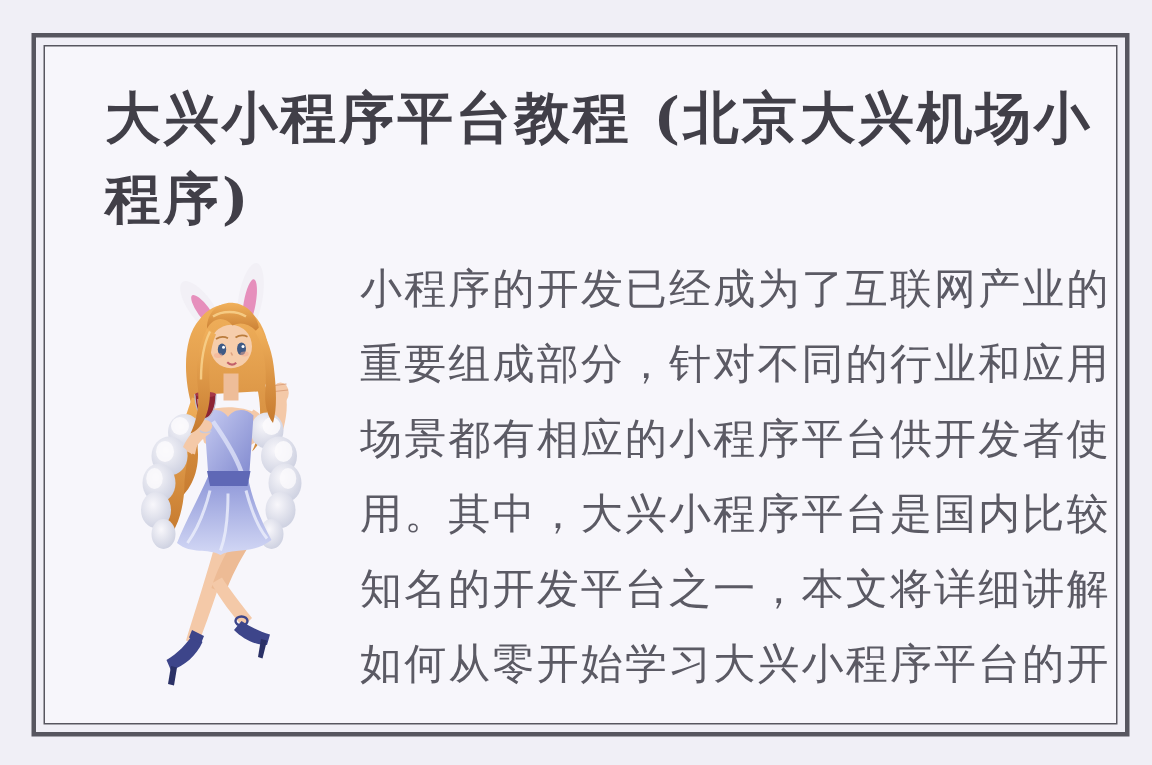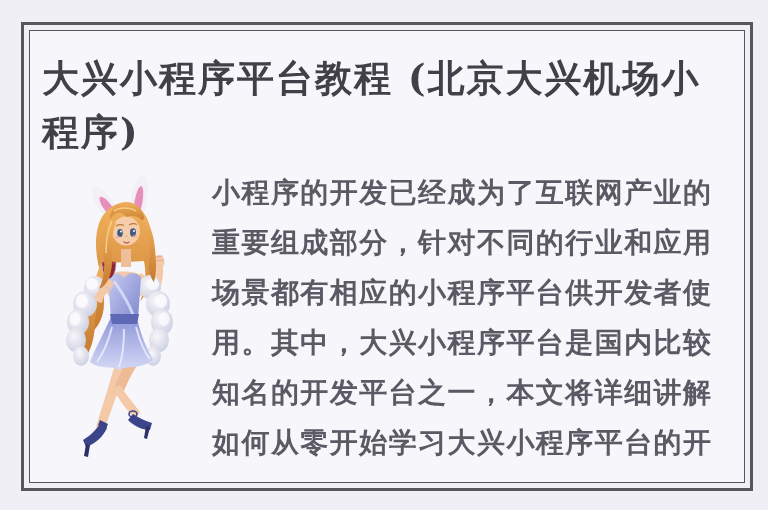--- a/index.html
+++ b/index.html
@@ -14,37 +14,36 @@
     position: absolute;
     left: 21px; top: 22px;
     width: 732px; height: 469px;
     border: 3px solid var(--frame-border, #57565f);
   }
   .frame-inner {
     position: absolute;
     inset: 5px;
     border: 1px solid var(--frame-border, #57565f);
     background: var(--card-bg, #f7f6fb);
-    padding: 20px 0 0 12px;
+    padding: 20px 0 0 40px;
     overflow: hidden;
   }
   .title {
     width: 672px;
     font-family: "DejaVu Serif", "Liberation Serif", serif;
     font-weight: 700;
     font-size: 37px;
     line-height: 54px;
     letter-spacing: 2px;
     color: var(--title-text, #413f48);
   }
   .content-row {
     display: flex;
     align-items: flex-start;
     margin-top: 8px;
-    font-weight: bold;
   }
   .illustration {
     flex: none;
     width: 170px;
     height: 296px;
   }
   .body-text {
     flex: none;
     width: 500px;
     margin-top: 1px;

